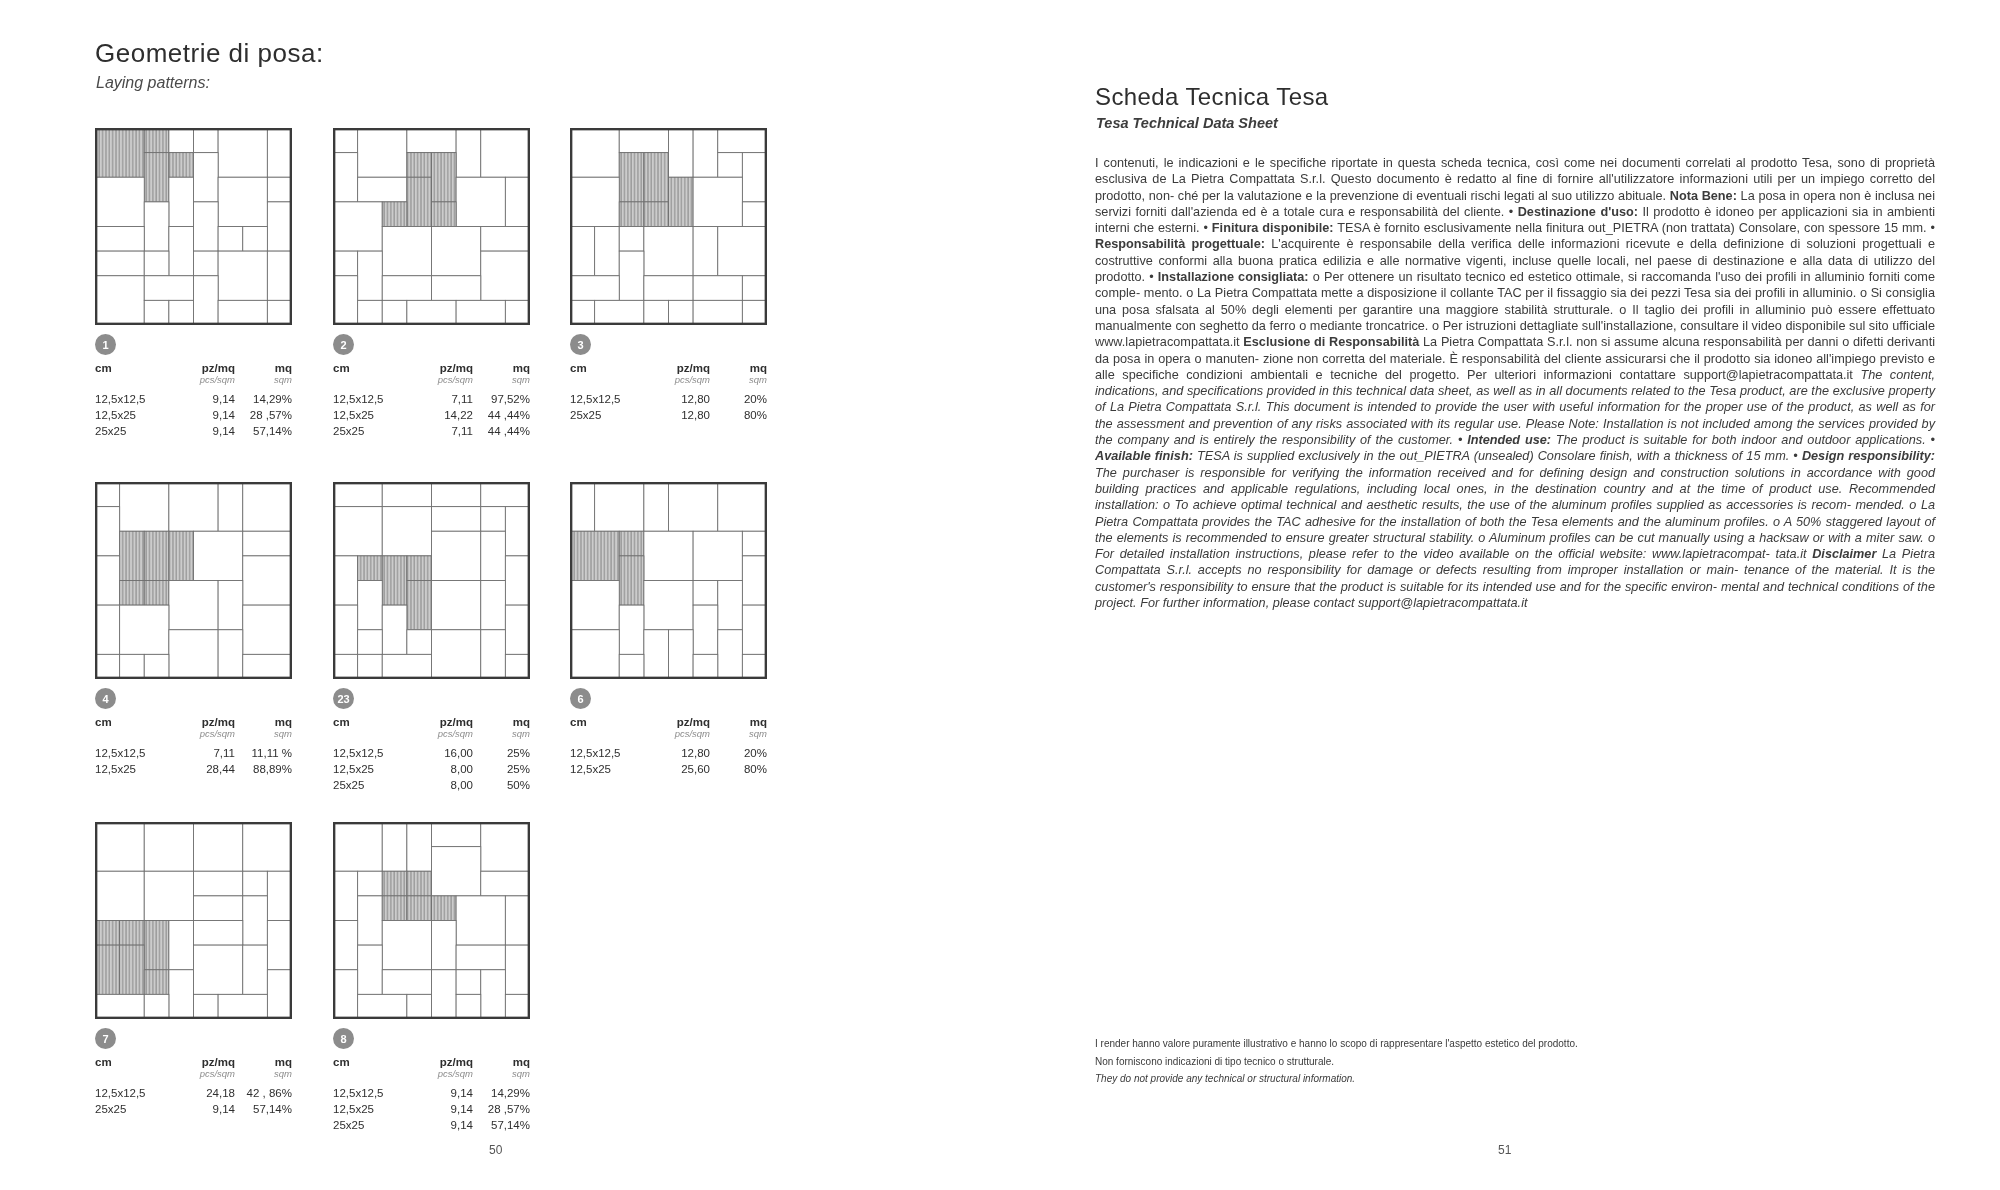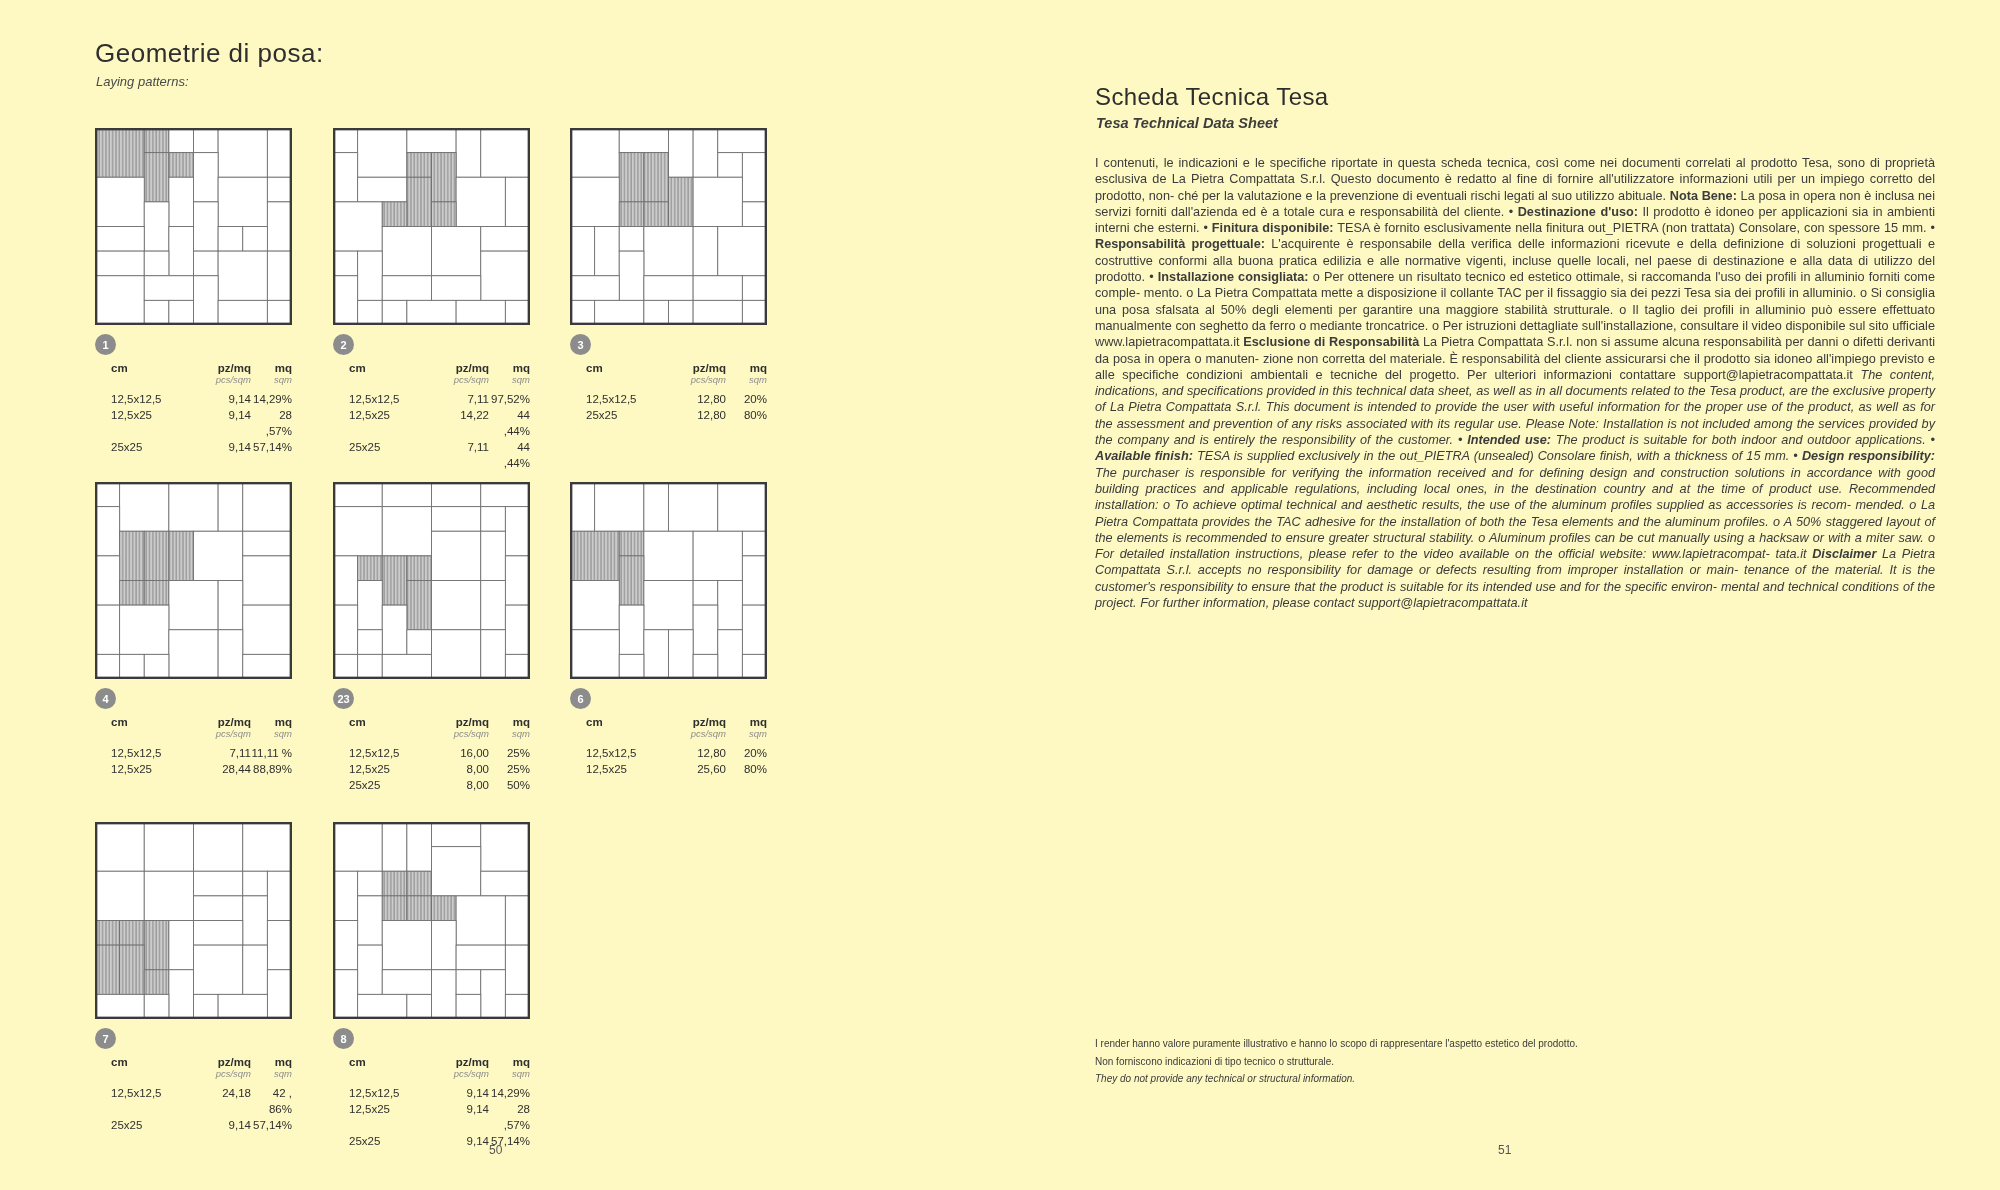--- a/index.html
+++ b/index.html
@@ -1,25 +1,25 @@
 <!DOCTYPE html>
 <html><head>
 <meta charset="utf-8">
 <style>
   html,body{margin:0;padding:0;background:#e9e9e9;}
-  .sheet{position:relative;width:2000px;height:1190px;background:#fef9c3;
+  .sheet{position:relative;width:2000px;height:1190px;background:#ffffff;
          font-family:"Liberation Sans",sans-serif;color:#333;overflow:hidden;margin:0 auto;}
   
   .lp-title{position:absolute;left:95px;top:38px;font-size:26px;letter-spacing:.5px;color:#2e2e2e;font-weight:400;}
-  .lp-sub{position:absolute;left:96px;top:74px;font-size:13px;font-style:italic;color:#4a4a4a;}
+  .lp-sub{position:absolute;left:96px;top:74px;font-size:16px;font-style:italic;color:#4a4a4a;}
   .pattern-block{position:absolute;width:197px;}
   .diagram{display:block;width:197px;height:197px;}
   .badge{margin-top:9px;width:21px;height:21px;border-radius:50%;background:#8c8c8c;color:#fff;
          font-size:11px;font-weight:bold;display:flex;align-items:center;justify-content:center;}
-  .ptable{margin-top:5px;font-size:11.5px;color:#2f2f2f;margin-left:16px;}
+  .ptable{margin-top:5px;font-size:11.5px;color:#2f2f2f;}
   .prow{display:flex;line-height:16px;}
   .prow .c1{width:80px;text-align:left;}
   .prow .c2{width:60px;text-align:right;}
   .prow .c3{flex:1;text-align:right;}
   .thead{font-weight:bold;}
   .thead .sub{display:block;font-size:9.5px;color:#8d8d8d;font-style:italic;font-weight:normal;line-height:10px;margin-top:-1px;}
   .tbody{margin-top:6px;}
   
   .rp-title{position:absolute;left:1095px;top:83px;font-size:24px;letter-spacing:.4px;color:#2e2e2e;font-weight:400;}
   .rp-sub{position:absolute;left:1096px;top:115px;font-size:14.5px;font-style:italic;color:#3d3d3d;font-weight:bold;}

